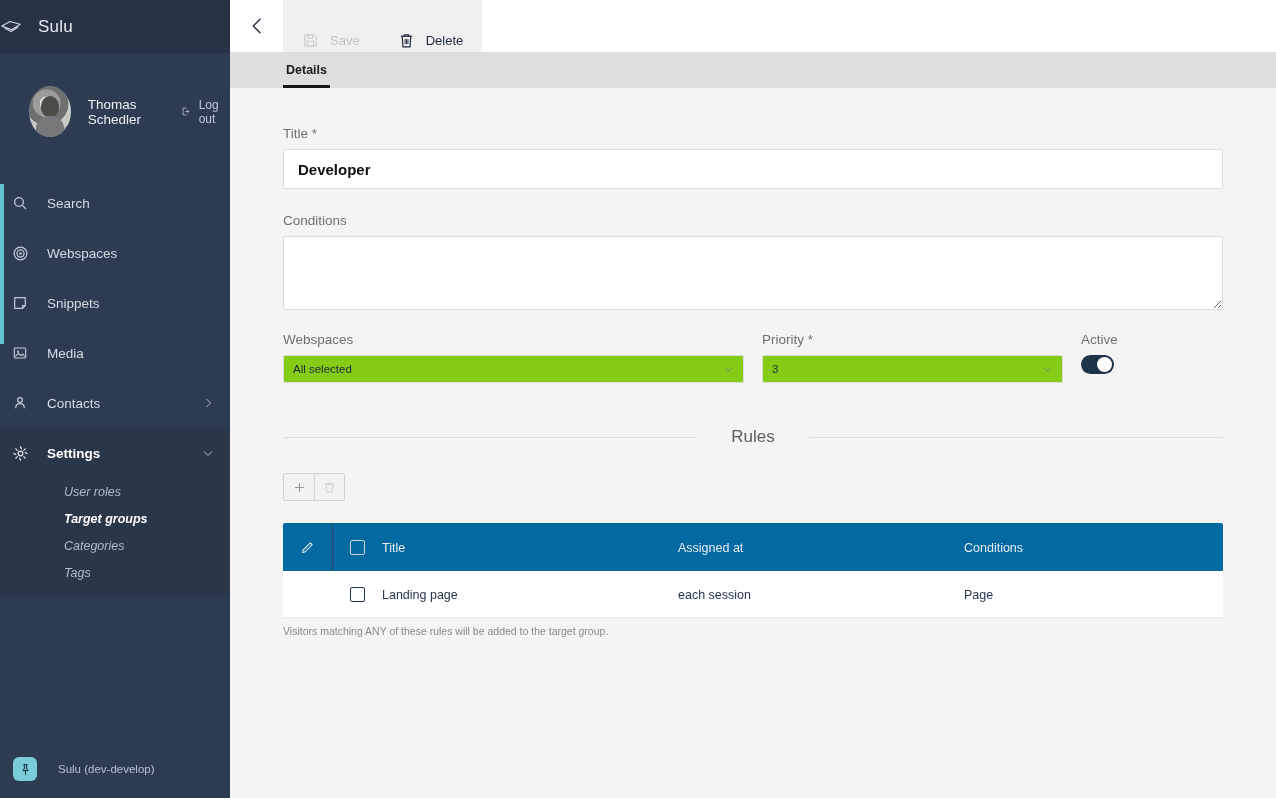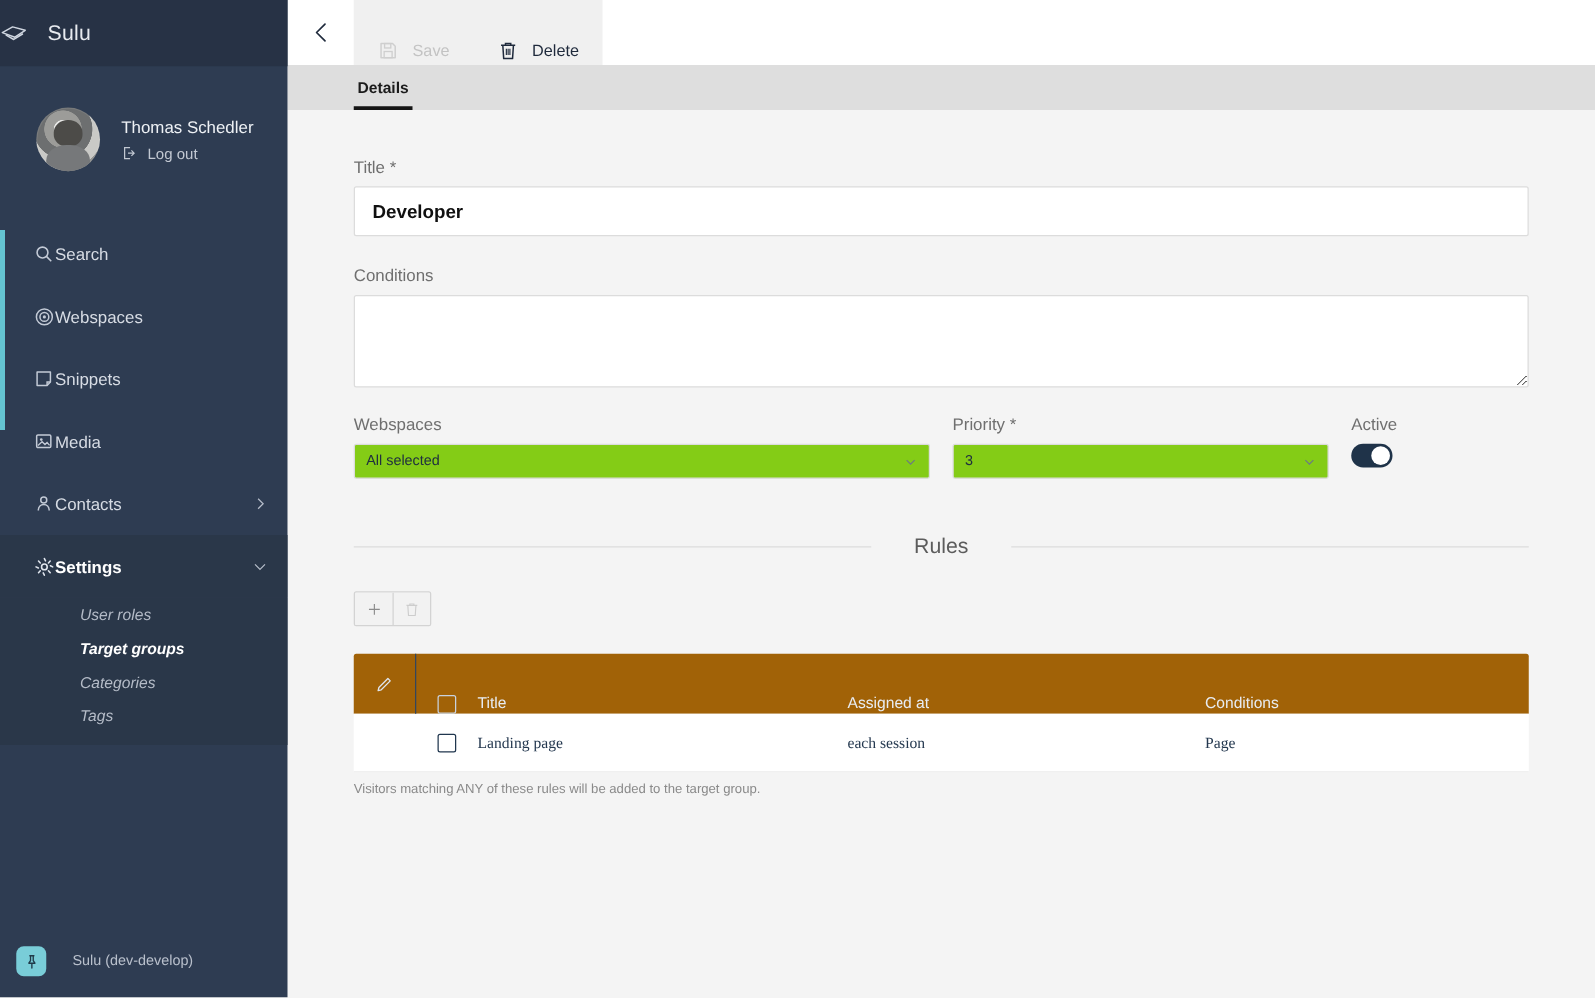--- a/index.html
+++ b/index.html
@@ -43,31 +43,31 @@
   .avatar::before {
     content:""; position:absolute; left:28%; top:20%;
     width:44%; height:40%; border-radius:50% 50% 45% 45%;
     background:#4c4b48;
   }
   .avatar::after {
     content:""; position:absolute; left:16%; top:58%;
     width:68%; height:52%; border-radius:46% 46% 10% 10%;
     background:#76787a;
   }
-  .user-meta { display:flex; flex-direction:column; gap:7px; }
+  .user-meta { display:flex; gap:7px; }
   .user-name { color:#eef1f5; font-size:13.5px; }
   .logout-row { display:flex; align-items:center; gap:8px; cursor:pointer; }
   .logout-row span { color:#c2c8d2; font-size:12px; }
 
   .nav { flex: 1 1 auto; padding-top: 8px; position: relative; }
   .nav-item {
     height: 50px;
     display: flex; align-items: center;
-    padding-left: 26px; padding-right: 16px;
-    cursor: pointer; position: relative;
+    padding-left: 11px; padding-right: 16px;
+    gap: 18px; cursor: pointer; position: relative;
   }
   .nav-item .ni-label { color:#d7dce4; font-size:13.5px; flex:1 1 auto; }
   .nav-item.active-group { background:#2a3749; }
   .nav-item.active-group .ni-label { color:#ffffff; font-weight:bold; }
   .nav-icon { width:18px; height:18px; display:flex; align-items:center; justify-content:center; flex:0 0 18px; }
   .chev { width:12px; height:12px; flex:0 0 12px; }
 
   .accent-bar {
     position:absolute; left:0; width:4px;
     background:#64c3d1;
@@ -176,40 +176,40 @@
 
   .rule-buttons { margin-top: 26px; display:inline-flex; border:1px solid #d3d3d3; border-radius:2px; overflow:hidden; background:#f0f0f0; }
   .rb {
     width: 30px; height: 26px; display:flex; align-items:center; justify-content:center;
     cursor:pointer; background:#f2f2f2;
   }
   .rb + .rb { border-left:1px solid #d3d3d3; }
 
   .rules-table { margin-top: 22px; width: 940px; }
   .thead {
-    background:#a16207; height:48px; display:flex; align-items:flex-end;
+    background:#0369a1; height:48px; display:flex; align-items:center;
     border-radius:2px 2px 0 0;
   }
   .th-edit { width:50px; flex:0 0 50px; display:flex; align-items:center; justify-content:center; border-right:1px solid #33465d; height:48px; cursor:pointer; }
   .th-check { width:49px; flex:0 0 49px; display:flex; align-items:center; justify-content:center; }
   .th-title { width:296px; flex:0 0 296px; }
   .th-assigned { width:286px; flex:0 0 286px; }
   .th-cond { flex:1 1 auto; }
   .thead span.col-h { color:#e8ecf2; font-size:12.5px; }
 
   .trow {
     background:#ffffff; height:47px; display:flex; align-items:center;
     border-bottom:1px solid #ececec;
   }
   .td-edit { width:50px; flex:0 0 50px; }
   .td-check { width:49px; flex:0 0 49px; display:flex; align-items:center; justify-content:center; }
   .td-title { width:296px; flex:0 0 296px; }
   .td-assigned { width:286px; flex:0 0 286px; }
   .td-cond { flex:1 1 auto; }
-  .trow span.cell { color:#24384f; font-size:12.5px;font-family:Liberation Serif, serif; }
+  .trow span.cell { color:#24384f; font-size:12.5px; }
 
   .checkbox {
     width:15px; height:15px; border:1.6px solid #20364e; border-radius:2px;
     background:transparent; cursor:pointer; display:block;
   }
   .thead .checkbox { border-color:#c9d2de; }
 
   .footnote { margin-top:7px; font-size:10.5px; color:#8a8a8a; }
 </style>
 </head>

